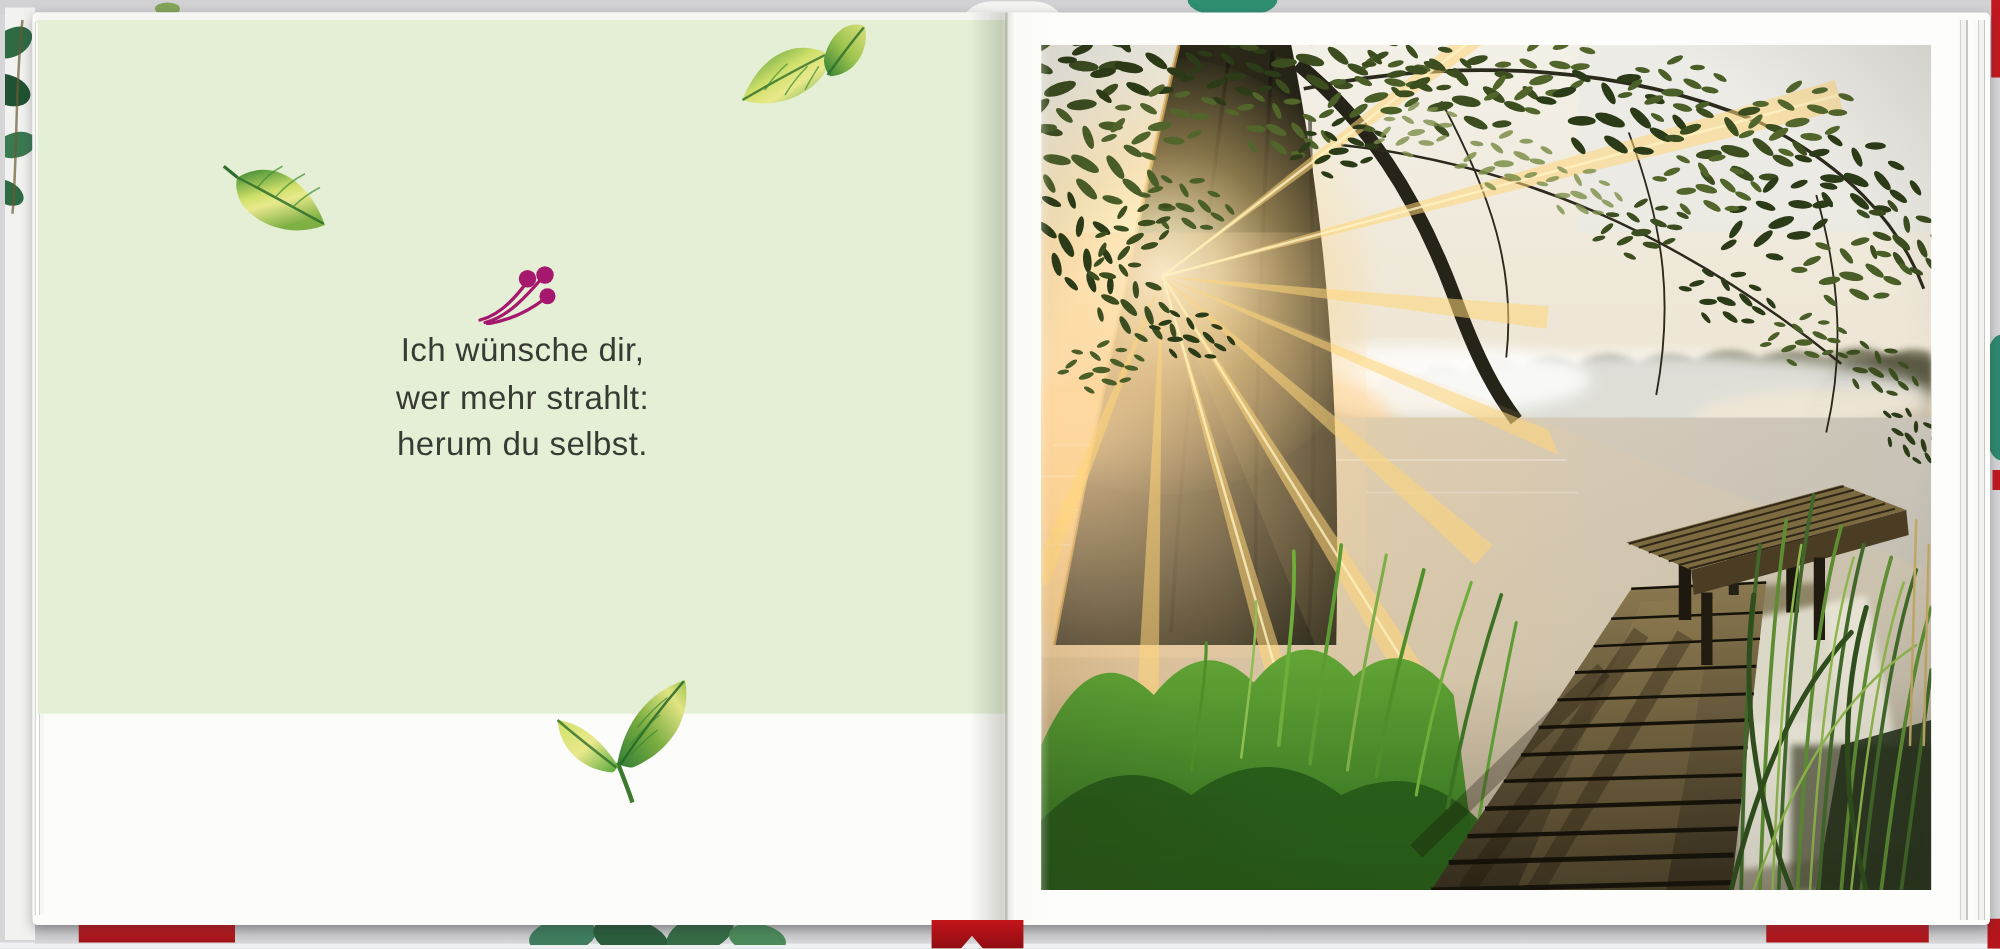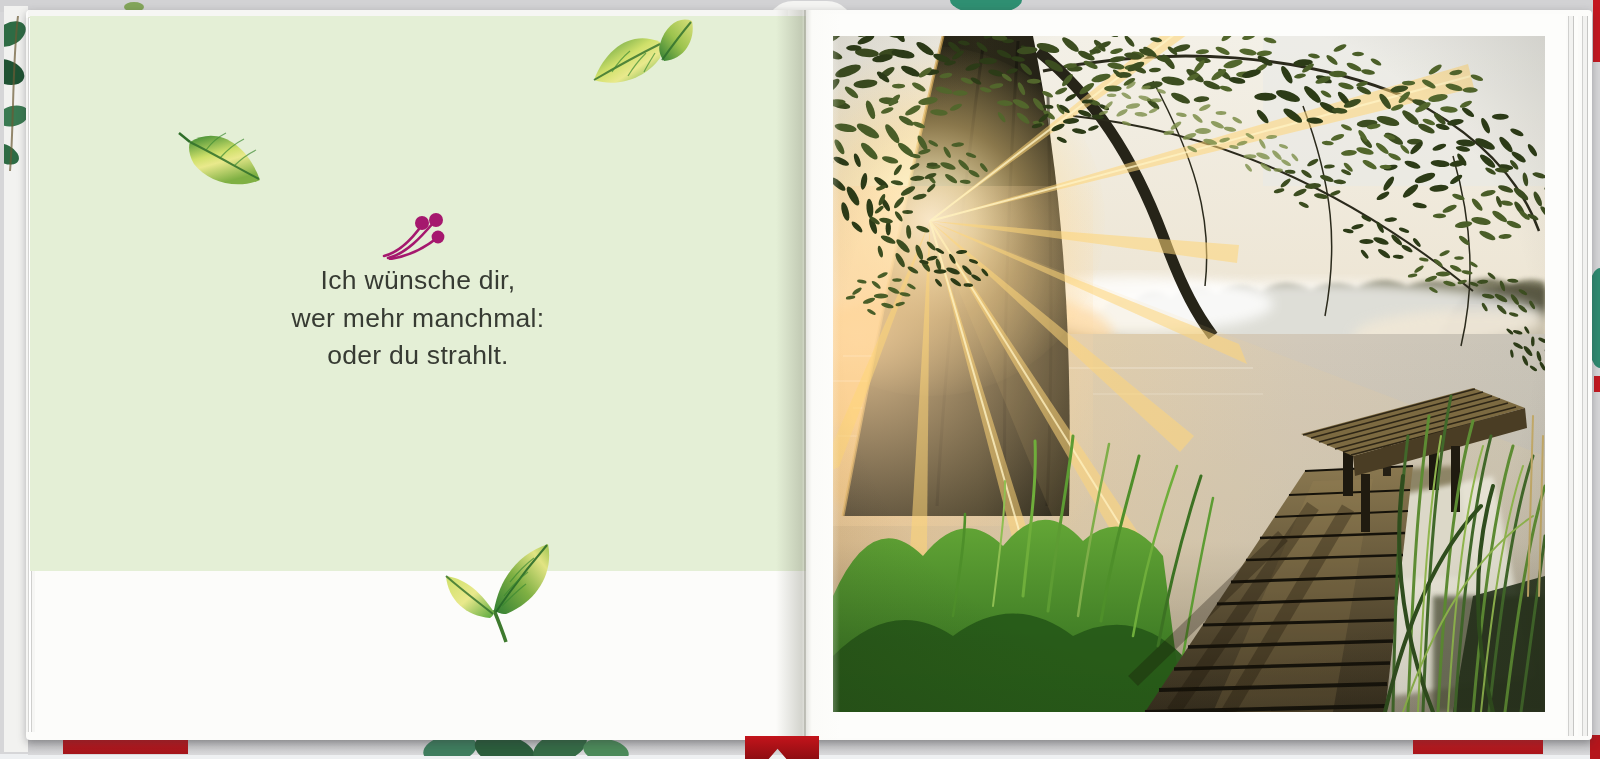--- a/index.html
+++ b/index.html
@@ -168,22 +168,22 @@
           <path d="M6,46 C24,42 40,24 52,10"></path>
           <path d="M8,47 C28,44 45,34 55,26"></path>
         </g>
         <circle cx="40" cy="11" r="7" fill="#a5186e"></circle>
         <circle cx="54" cy="8" r="7" fill="#a5186e"></circle>
         <circle cx="56" cy="25" r="6.4" fill="#a5186e"></circle>
       </svg>
 
       <div class="abs poem">
         <p>Ich wünsche dir,</p>
-        <p>wer mehr manchmal:</p>
-        <p>oder du strahlt.</p>
+        <p>wer mehr strahlt:</p>
+        <p>herum du selbst.</p>
       </div>
     </div>
 
     <div class="abs right-page">
       <div class="abs photo-wrap">
         <svg width="712" height="676" viewBox="0 0 712 676" role="img" aria-label="Morning sun rays shine past a large tree trunk onto a misty lake with a wooden jetty, lush grass and reeds">
           <defs>
             <linearGradient id="lgSky" x1="0" y1="0" x2="0" y2="1">
               <stop offset="0" stop-color="#f3f0e7"></stop>
                 <stop offset="1" stop-color="#ece3d0"></stop>

